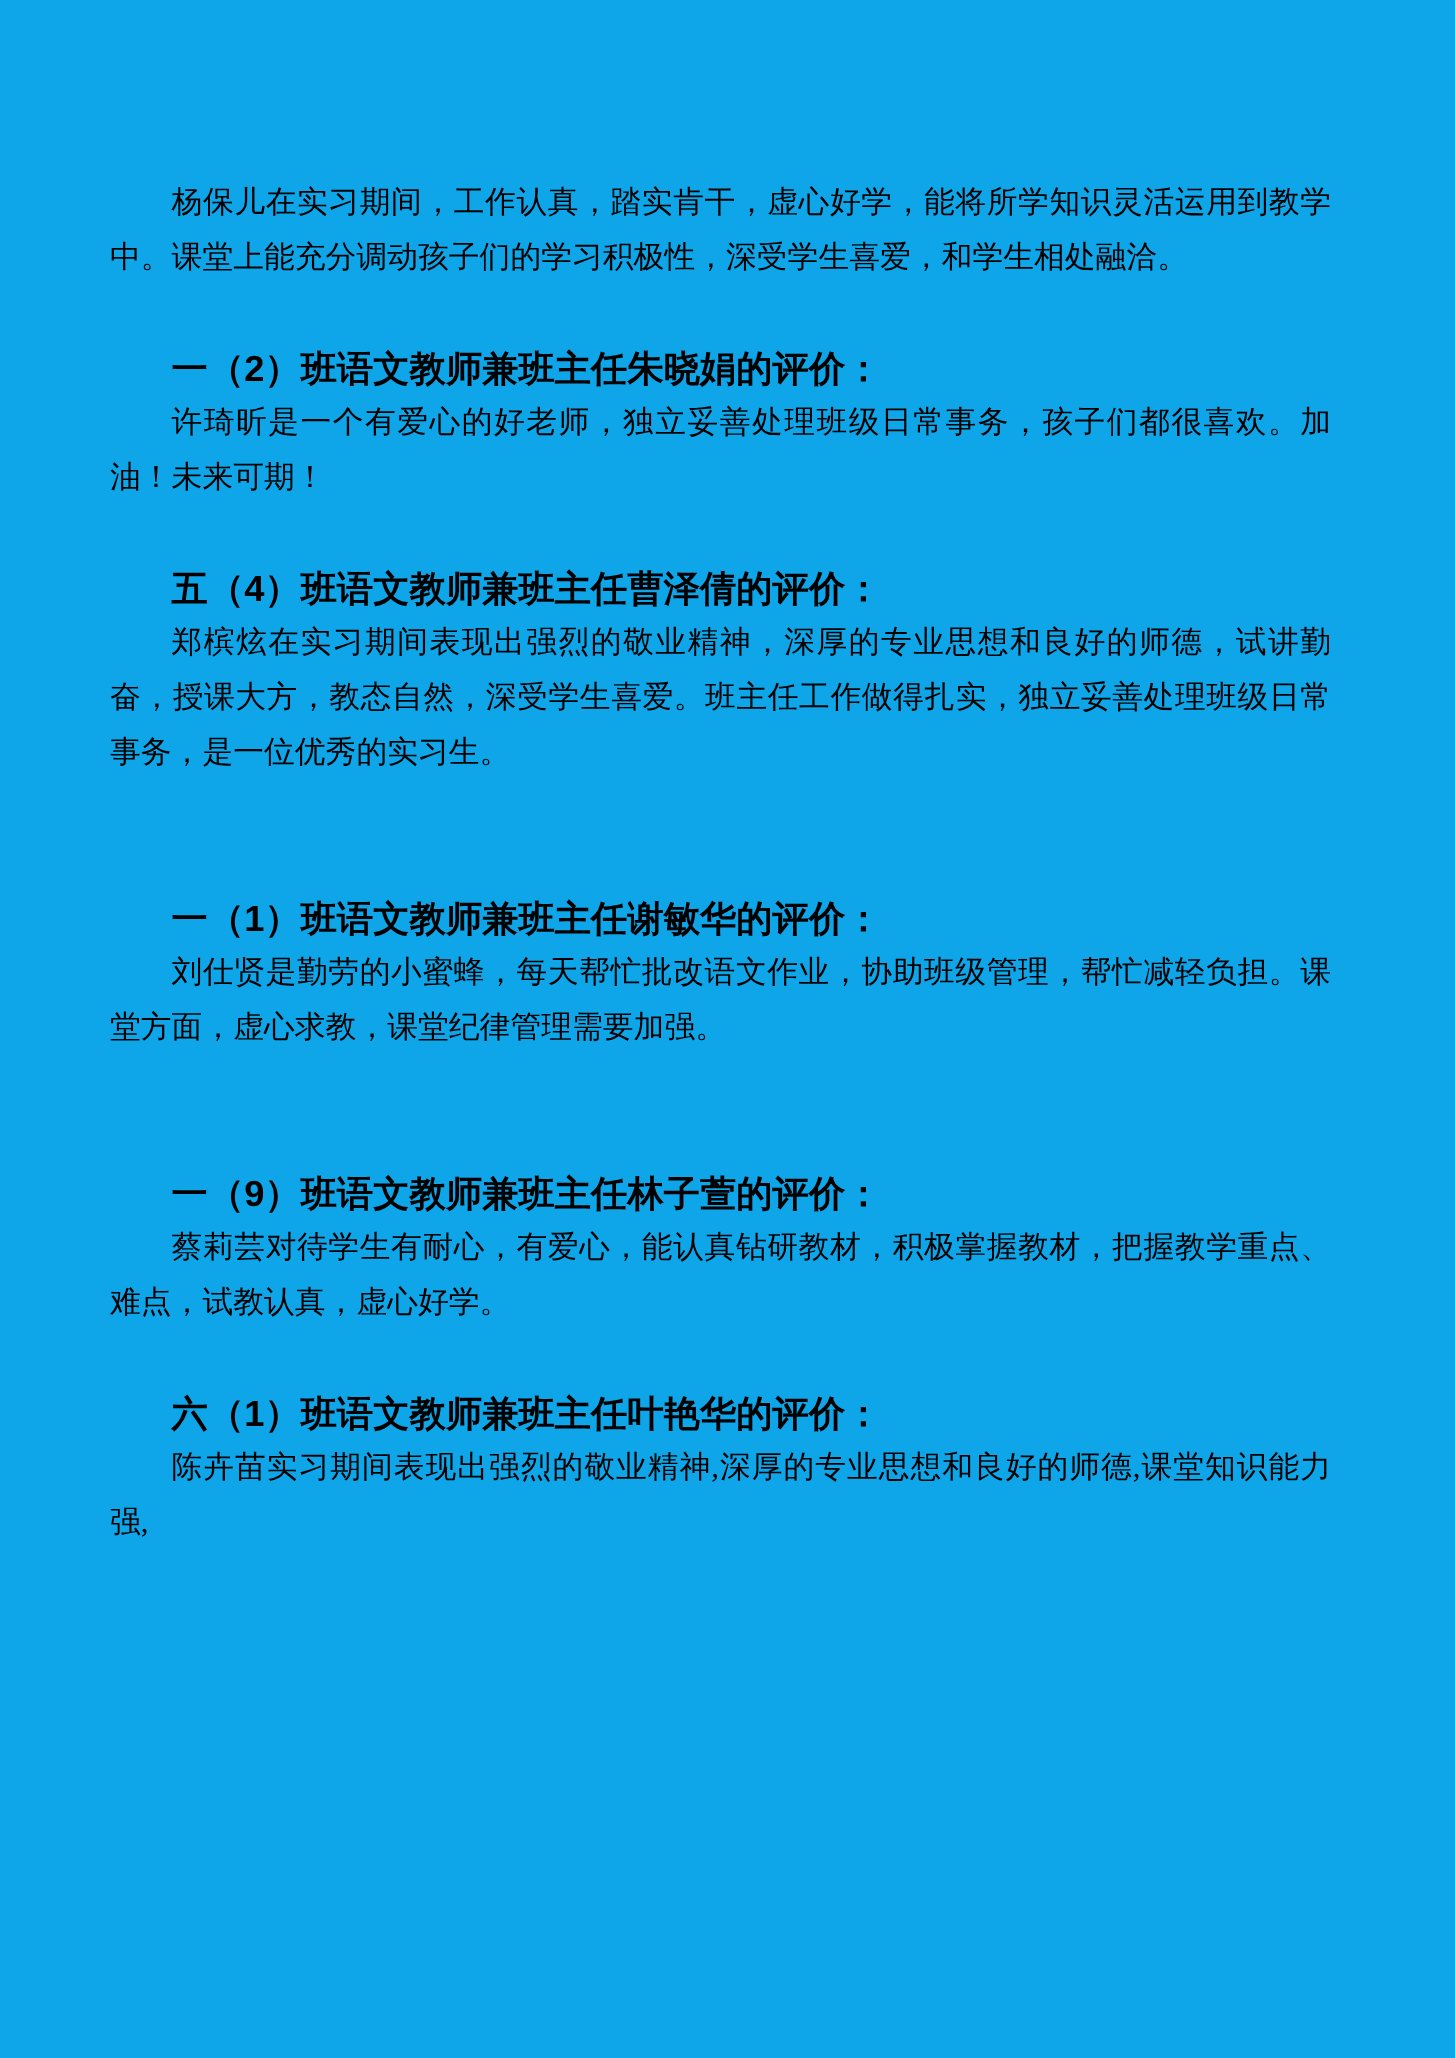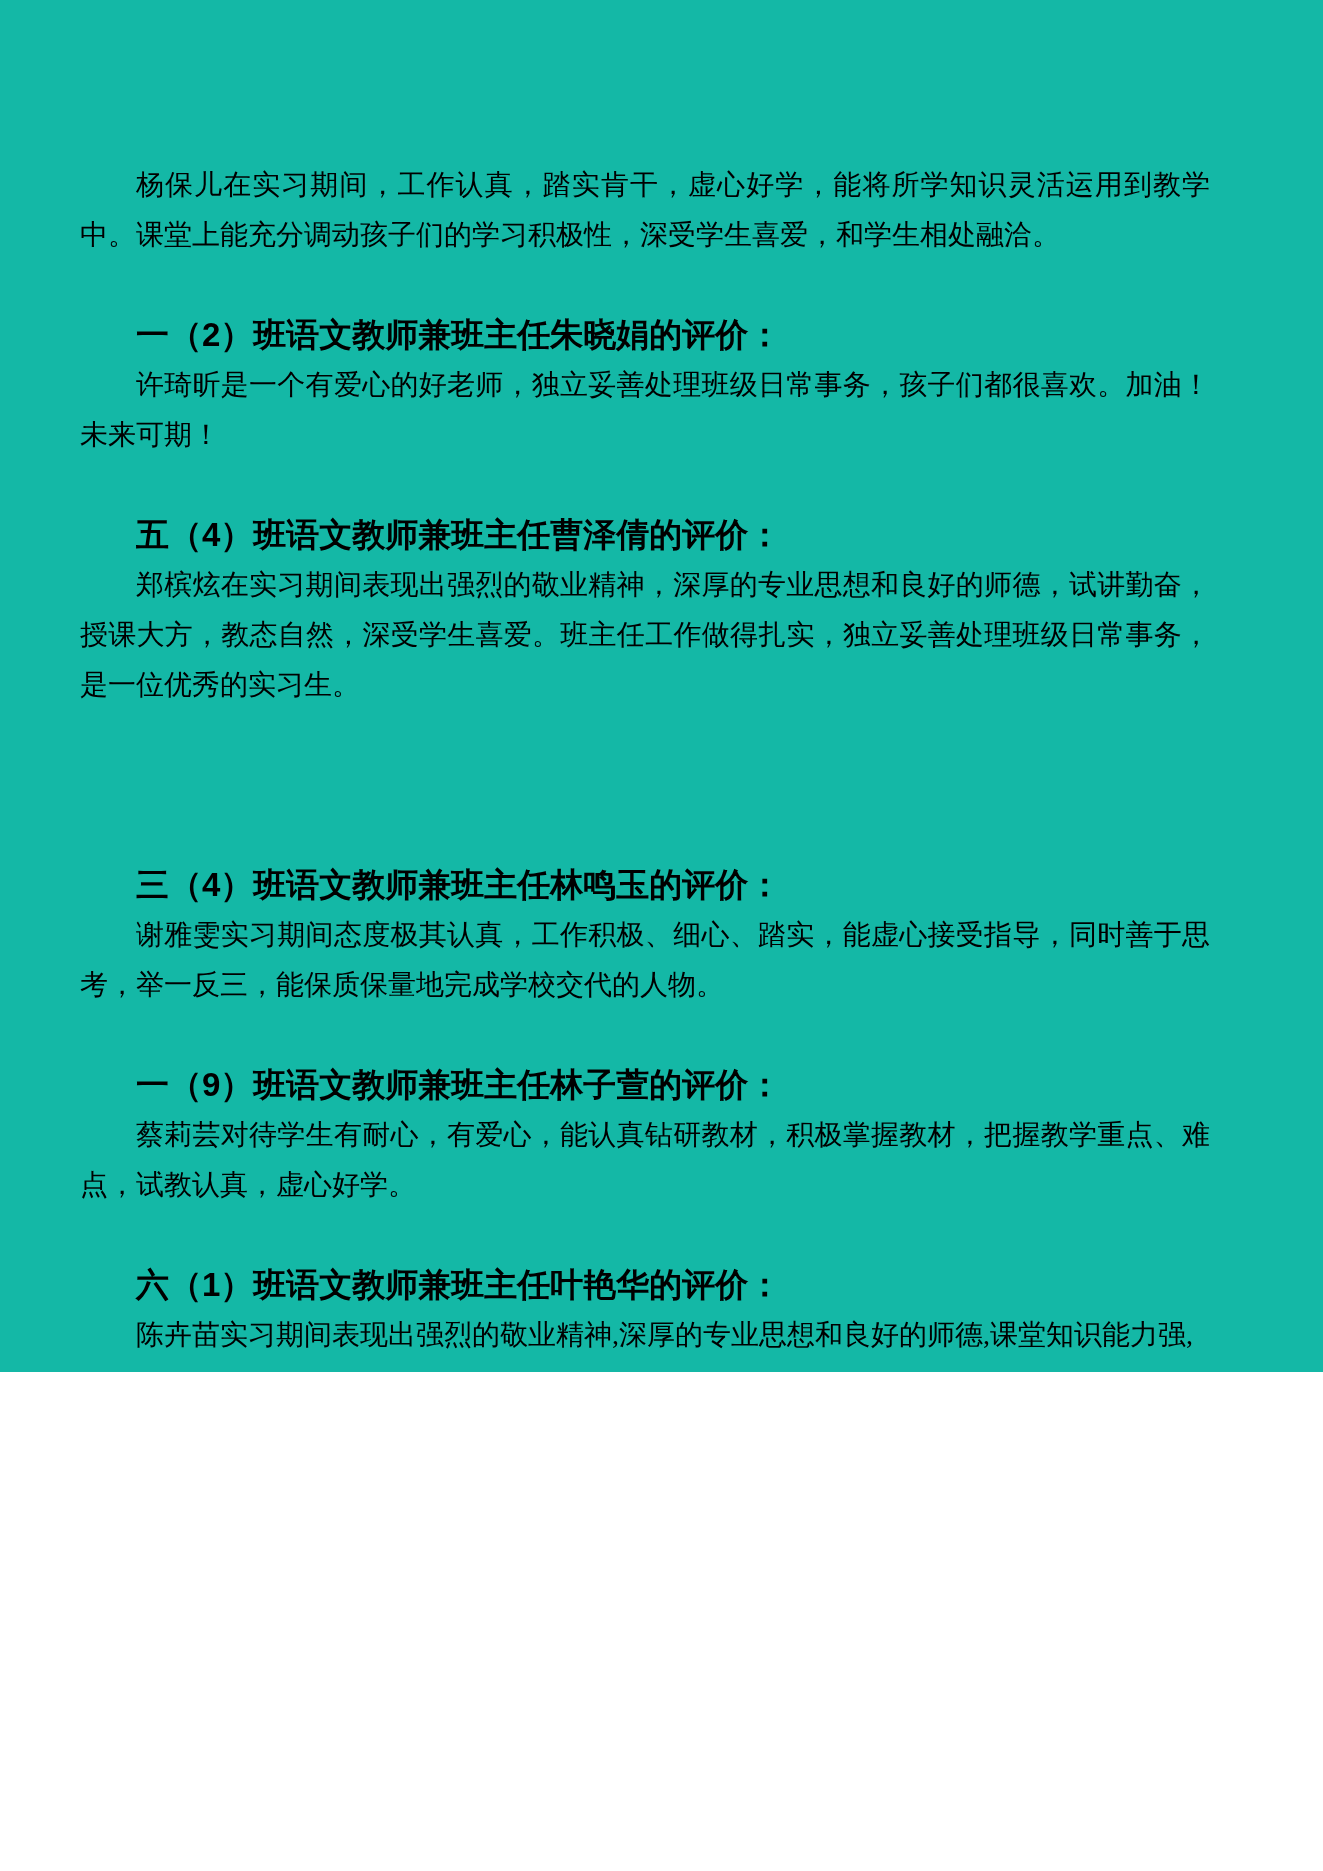--- a/index.html
+++ b/index.html
@@ -3,24 +3,24 @@
 <meta charset="utf-8">
 <style>
   html, body {
     margin: 0;
     padding: 0;
     background: #ffffff;
   }
   .page {
     position: relative;
     width: 1323px;
-    height: 1372px;
+    height: 1871px;
     box-sizing: border-box;
-    background: #14b8a6;
-    padding: 160px 113px 0 80px;
+    background: #0ea5e9;
+    padding: 160px 113px 0 100px;
     overflow: hidden;
     color: #000000;
   }
   .para {
     margin: 0;
     font-family: "Liberation Serif", "DejaVu Serif", serif;
     font-size: 28px;
     line-height: 50px;
     text-indent: 56px;
     text-align: justify;
@@ -58,27 +58,27 @@
   <section>
     <h2 class="sec-heading">五（4）班语文教师兼班主任曹泽倩的评价：</h2>
     <p class="para">郑槟炫在实习期间表现出强烈的敬业精神，深厚的专业思想和良好的师德，试讲勤奋，授课大方，教态自然，深受学生喜爱。班主任工作做得扎实，独立妥善处理班级日常事务，是一位优秀的实习生。</p>
   </section>
 
   <div class="blank-line"></div>
 
 
   <div class="blank-line"></div>
 
+  <section>
+    <h2 class="sec-heading">一（1）班语文教师兼班主任谢敏华的评价：</h2>
+    <p class="para">刘仕贤是勤劳的小蜜蜂，每天帮忙批改语文作业，协助班级管理，帮忙减轻负担。课堂方面，虚心求教，课堂纪律管理需要加强。</p>
+  </section>
 
   <div class="blank-line"></div>
 
-  <section>
-    <h2 class="sec-heading">三（4）班语文教师兼班主任林鸣玉的评价：</h2>
-    <p class="para">谢雅雯实习期间态度极其认真，工作积极、细心、踏实，能虚心接受指导，同时善于思考，举一反三，能保质保量地完成学校交代的人物。</p>
-  </section>
 
   <div class="blank-line"></div>
 
   <section>
     <h2 class="sec-heading">一（9）班语文教师兼班主任林子萱的评价：</h2>
     <p class="para">蔡莉芸对待学生有耐心，有爱心，能认真钻研教材，积极掌握教材，把握教学重点、难点，试教认真，虚心好学。</p>
   </section>
 
   <div class="blank-line"></div>
 

